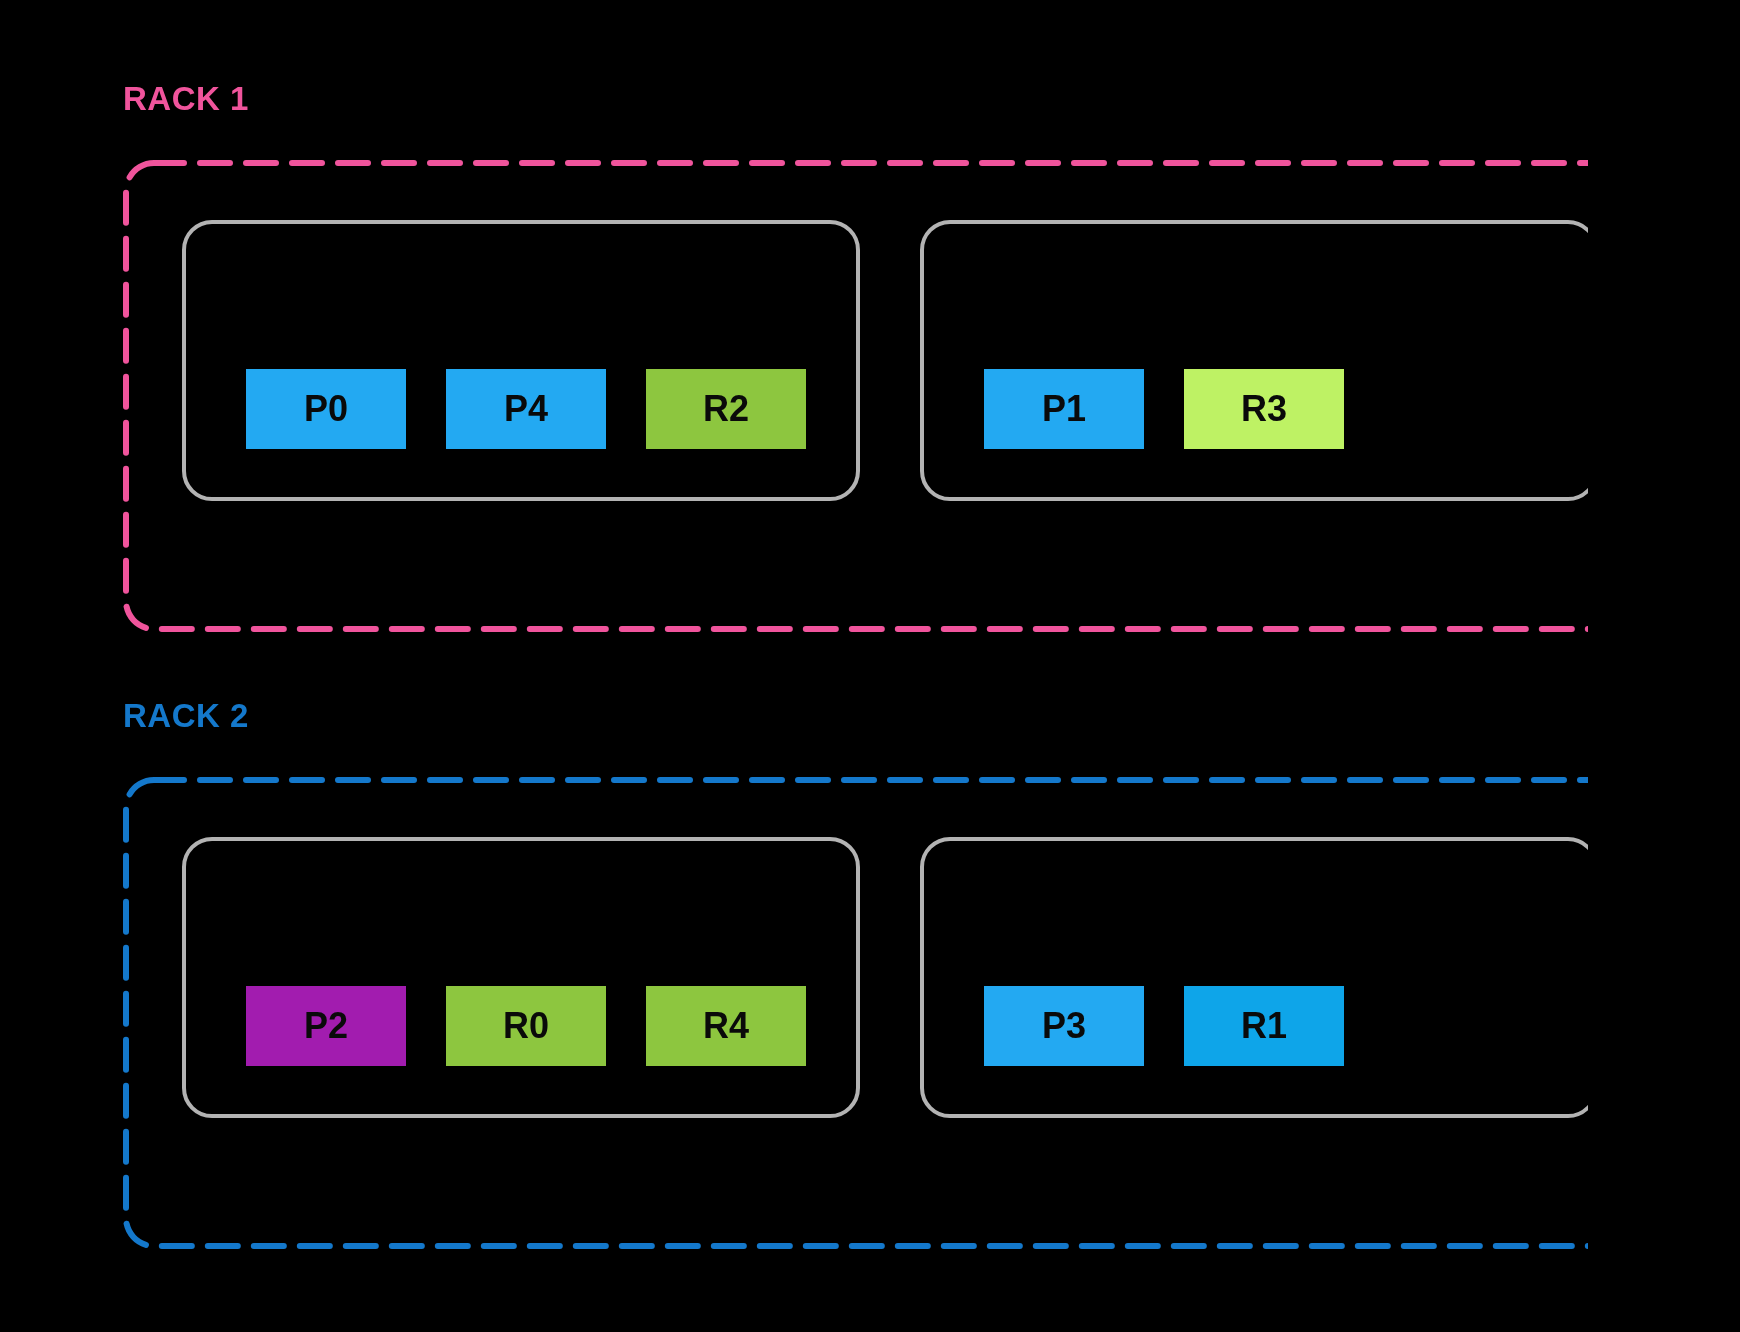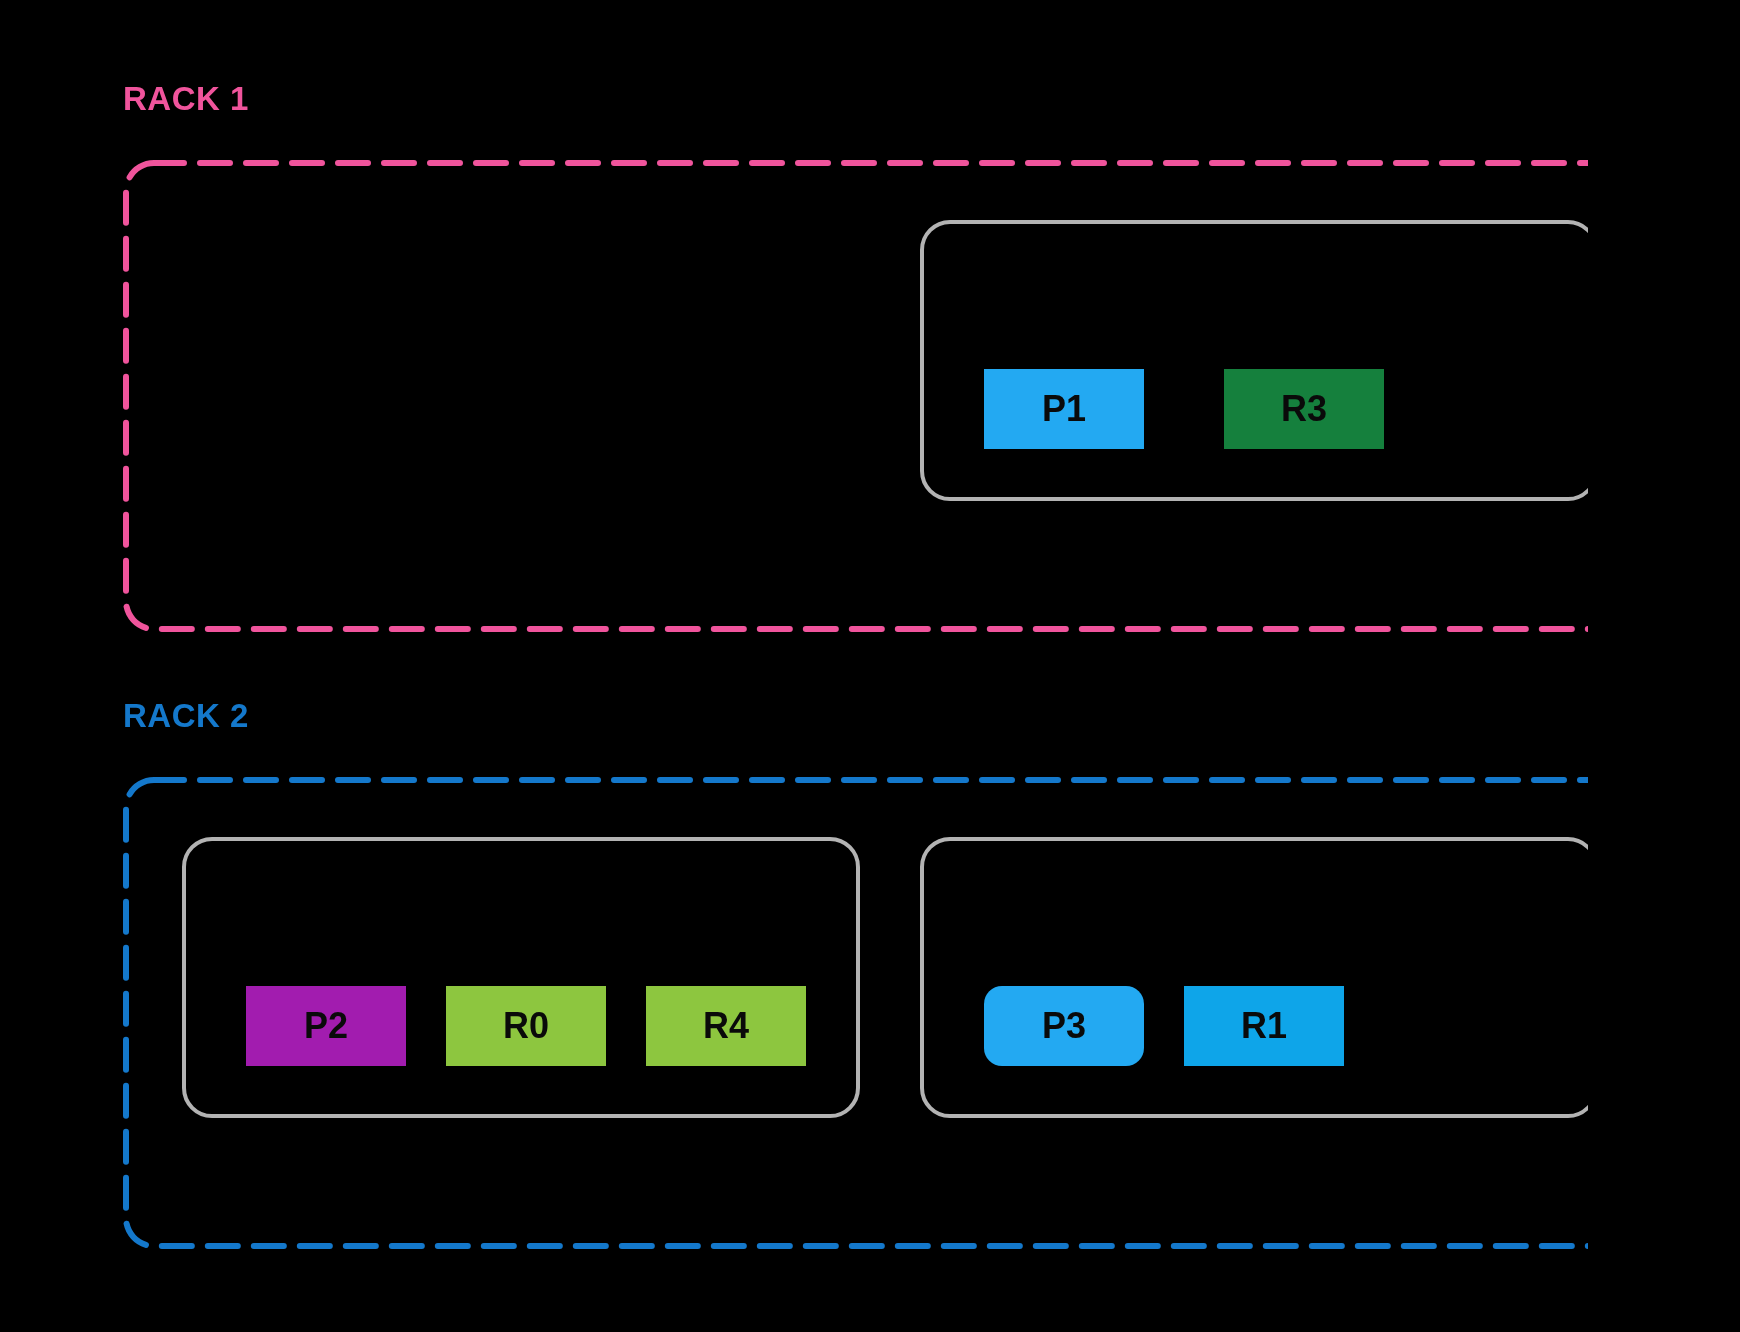--- a/index.html
+++ b/index.html
@@ -78,25 +78,32 @@
 
 <div id="canvas">
 
   <div id="rack1-label" class="rack-label">RACK 1</div>
 
   <div id="rack1" class="rack">
     <svg class="rack-border" viewBox="0 0 1534 472" xmlns="http://www.w3.org/2000/svg" aria-hidden="true">
       <rect x="3" y="3" width="1528" height="466" rx="28" ry="28" fill="none" stroke="currentColor" stroke-width="6" stroke-dasharray="30 16" stroke-linecap="round"></rect>
     </svg>
 
+    <div class="node node-left">
+      <div class="chip-row">
+        <div class="chip" style="background: rgb(35, 169, 242);">P0</div>
+        <div class="chip" style="background: rgb(35, 169, 242);">P4</div>
+        <div class="chip" style="background: rgb(141, 198, 63);">R2</div>
+      </div>
+    </div>
 
     <div class="node node-right">
       <div class="chip-row">
         <div class="chip" style="background: rgb(35, 169, 242);">P1</div>
-        <div class="chip" style="background: #15803d; margin-left: 40px;">R3</div>
+        <div class="chip" style="background: #bef264;">R3</div>
       </div>
     </div>
   </div>
 
   <div id="rack2-label" class="rack-label">RACK 2</div>
 
   <div id="rack2" class="rack">
     <svg class="rack-border" viewBox="0 0 1534 472" xmlns="http://www.w3.org/2000/svg" aria-hidden="true">
       <rect x="3" y="3" width="1528" height="466" rx="28" ry="28" fill="none" stroke="currentColor" stroke-width="6" stroke-dasharray="30 16" stroke-linecap="round"></rect>
     </svg>
@@ -104,19 +111,19 @@
     <div class="node node-left">
       <div class="chip-row">
         <div class="chip" style="background: #a21caf;">P2</div>
         <div class="chip" style="background: rgb(141, 198, 63); text-align: right;">R0</div>
         <div class="chip" style="background: rgb(141, 198, 63);">R4</div>
       </div>
     </div>
 
     <div class="node node-right">
       <div class="chip-row">
-        <div class="chip" style="background: rgb(35, 169, 242); border-radius: 18px;">P3</div>
+        <div class="chip" style="background: rgb(35, 169, 242);">P3</div>
         <div class="chip" style="background: #0ea5e9;">R1</div>
       </div>
     </div>
   </div>
 
 </div>
 
 </body></html>

